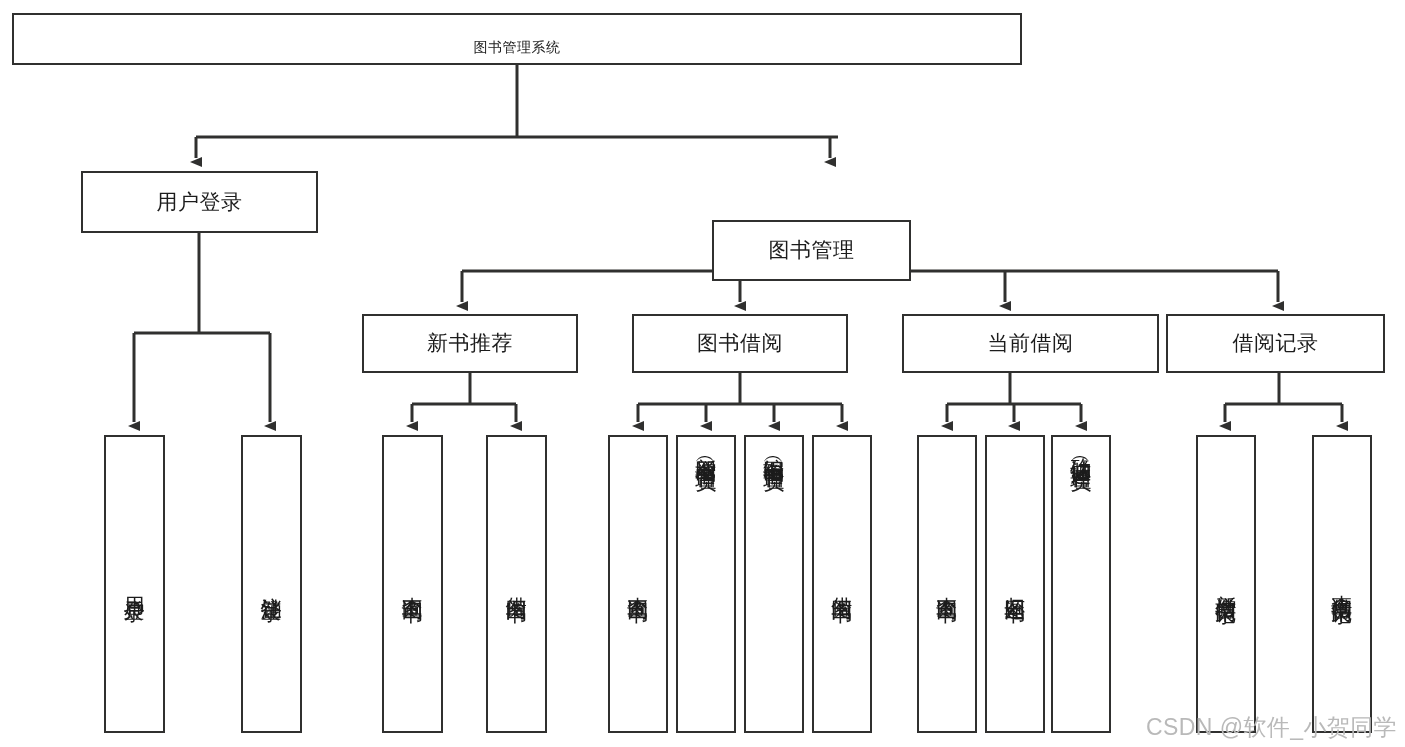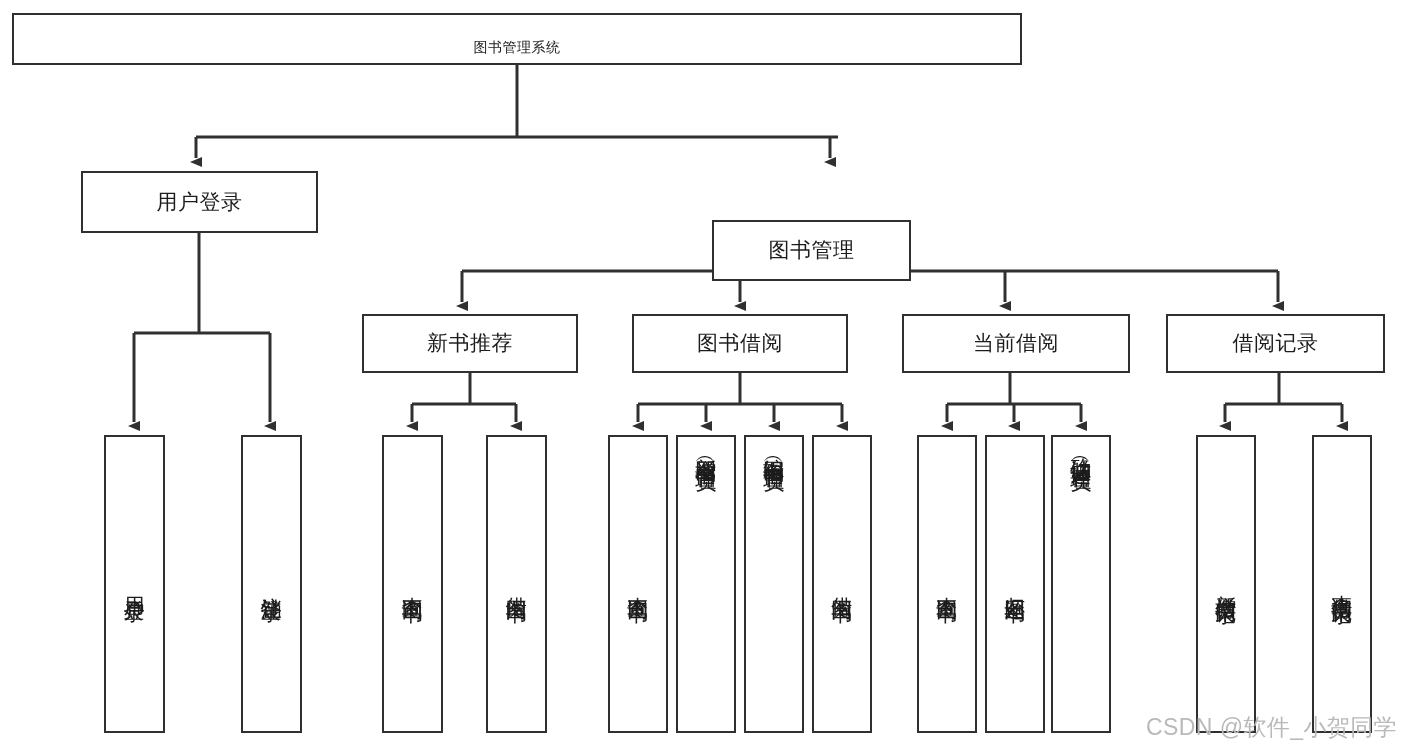--- a/index.html
+++ b/index.html
@@ -145,21 +145,21 @@
   </div>
 
   <div class="node" style="left:632px; top:314px; width:216px; height:59px;">
     <span class="label">图书借阅</span>
   </div>
 
   <div class="node" style="left:362px; top:314px; width:216px; height:59px;">
     <span class="label">新书推荐</span>
   </div>
 
-  <div class="node" style="left:902px; top:314px; width:228px; height:59px;">
+  <div class="node" style="left:902px; top:314px; width:257px; height:59px;">
     <span class="label">当前借阅</span>
   </div>
 
   <div class="node" style="left:1166px; top:314px; width:219px; height:59px;">
     <span class="label">借阅记录</span>
   </div>
 
   <div class="node vertical center" style="left:104px; top:435px; width:61px; height:298px;">
     <span class="label">用户登录</span>
   </div>

